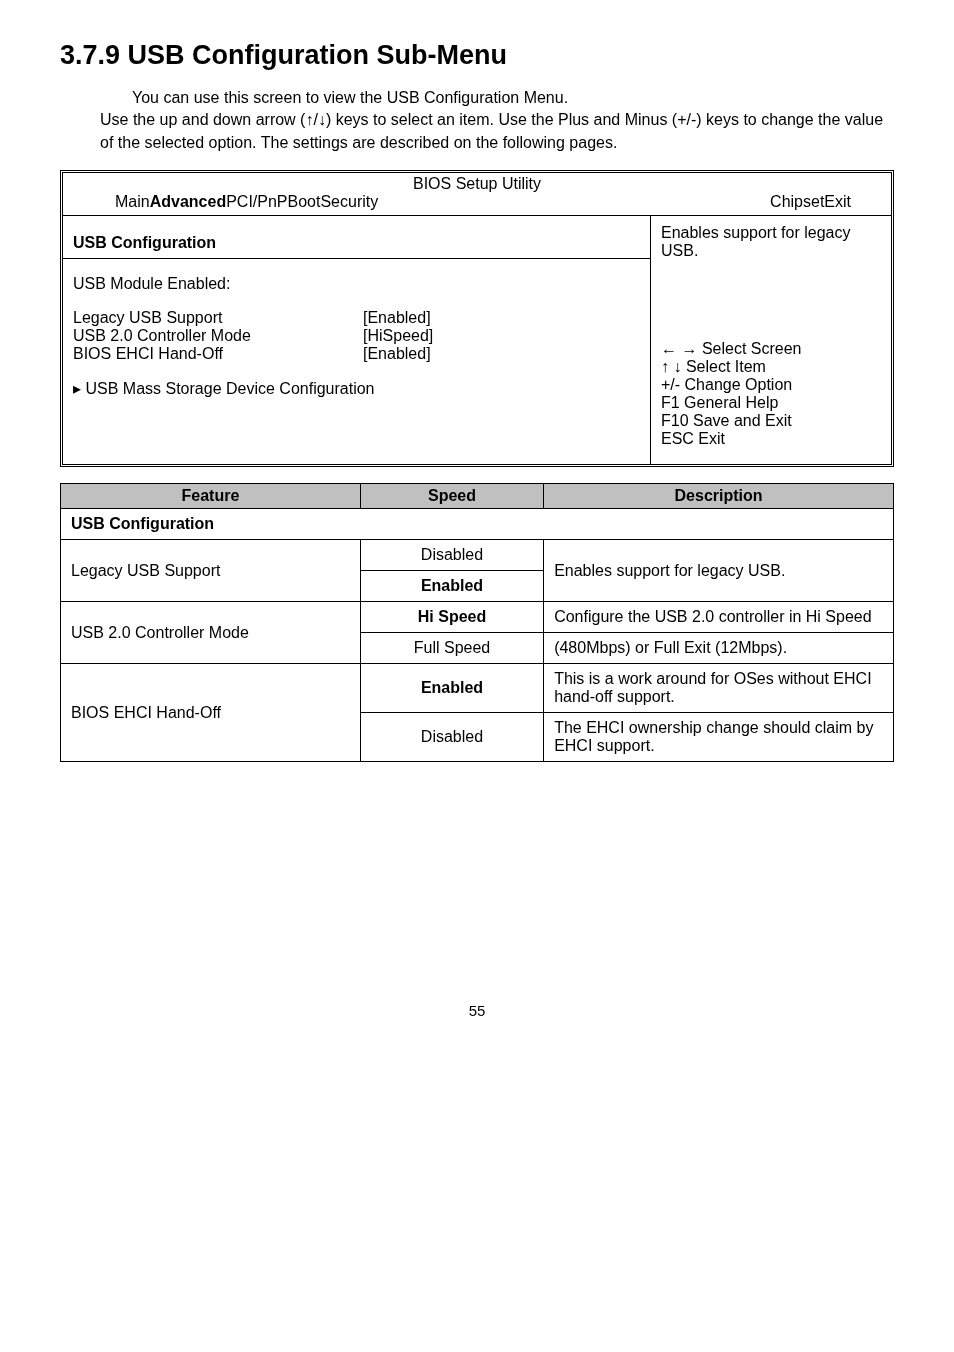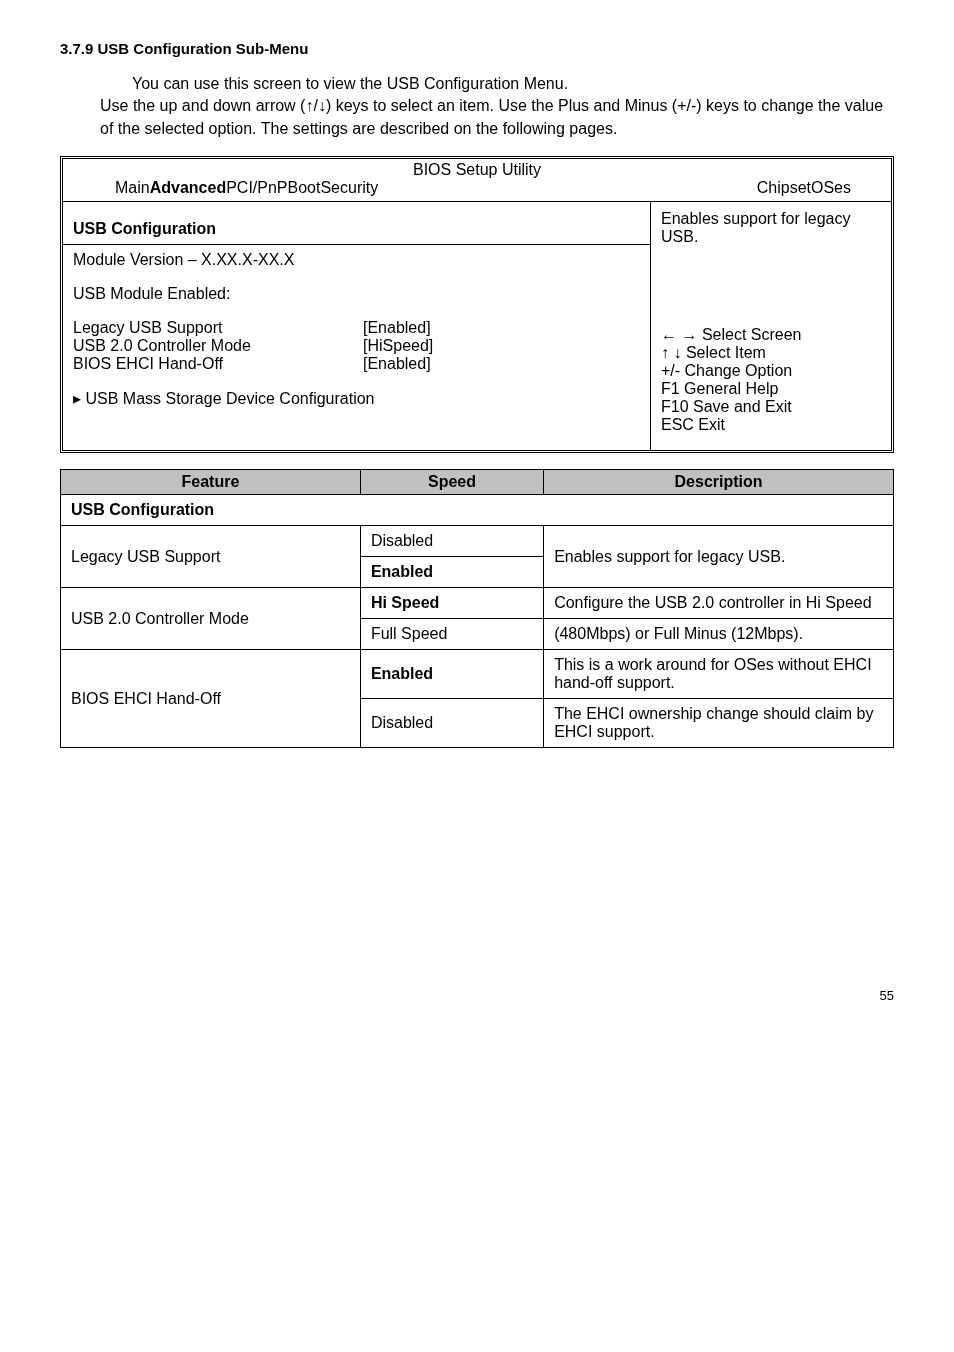--- a/index.html
+++ b/index.html
@@ -6,21 +6,21 @@
     margin: 0;
     padding: 40px 60px;
     font-family: Arial, Helvetica, sans-serif;
     font-size: 16px;
     color: #000;
     background: #fff;
     width: 954px;
     box-sizing: border-box;
   }
   h2 {
-    font-size: 15px;
+    font-size: 27px;
     font-weight: bold;
     margin: 0 0 16px 0;
   }
   .intro {
     margin: 0 0 16px 40px;
     line-height: 1.4;
   }
   .intro .first-line {
     text-indent: 32px;
     display: block;
@@ -79,49 +79,48 @@
     padding: 3px 6px;
   }
   .feat td {
     border: 1px solid #000;
     padding: 6px 10px;
     vertical-align: middle;
   }
   .feat .section-hdr {
     font-weight: bold;
   }
-  .feat .center { }
-  .page-num { text-align: right; margin-top: 240px; font-size: 13px;}
+  .feat .center { text-align: center; }
+  .page-num { text-align: center; margin-top: 240px; font-size: 15px;}
 </style>
 </head>
 <body>
 
 <h2>3.7.9   USB Configuration Sub-Menu</h2>
 
 <p class="intro">
   <span class="first-line">You can use this screen to view the USB Configuration Menu.</span>
   <span>Use the up and down arrow (↑/↓) keys to select an item. Use the Plus and Minus (+/-) keys to change the value of the selected option. The settings are described on the following pages.</span>
 </p>
 
 <div class="bios">
   <div class="bios-title">BIOS Setup Utility</div>
   <div class="bios-menu">
     <span>Main</span>
     <span class="bold">Advanced</span>
     <span>PCI/PnP</span>
     <span>Boot</span>
     <span>Security</span>
     <span style="margin-left:auto">Chipset</span>
-    <span>OSes</span>
+    <span>Exit</span>
   </div>
   <div class="bios-inner">
     <div class="bios-left">
       <div class="bold mt8">USB Configuration</div>
       <div style="border-top:1px solid #000; margin:6px -10px 6px -10px;"></div>
-      <div>Module Version – X.XX.X-XX.X</div>
       <div class="mt16">USB Module Enabled:</div>
 
       <div class="cfg-row mt16">
         <span class="label">Legacy USB Support</span>
         <span>[Enabled]</span>
       </div>
       <div class="cfg-row">
         <span class="label">USB 2.0 Controller Mode</span>
         <span>[HiSpeed]</span>
       </div>
@@ -165,21 +164,21 @@
     <td class="center bold">Enabled</td>
   </tr>
 
   <tr>
     <td rowspan="2">USB 2.0 Controller Mode</td>
     <td class="center bold">Hi Speed</td>
     <td>Configure the USB 2.0 controller in Hi Speed</td>
   </tr>
   <tr>
     <td class="center">Full Speed</td>
-    <td>(480Mbps) or Full Minus (12Mbps).</td>
+    <td>(480Mbps) or Full Exit (12Mbps).</td>
   </tr>
 
   <tr>
     <td rowspan="2">BIOS EHCI Hand-Off</td>
     <td class="center bold">Enabled</td>
     <td>This is a work around for OSes without EHCI hand-off support.</td>
   </tr>
   <tr>
     <td class="center">Disabled</td>
     <td>The EHCI ownership change should claim by EHCI support.</td>

